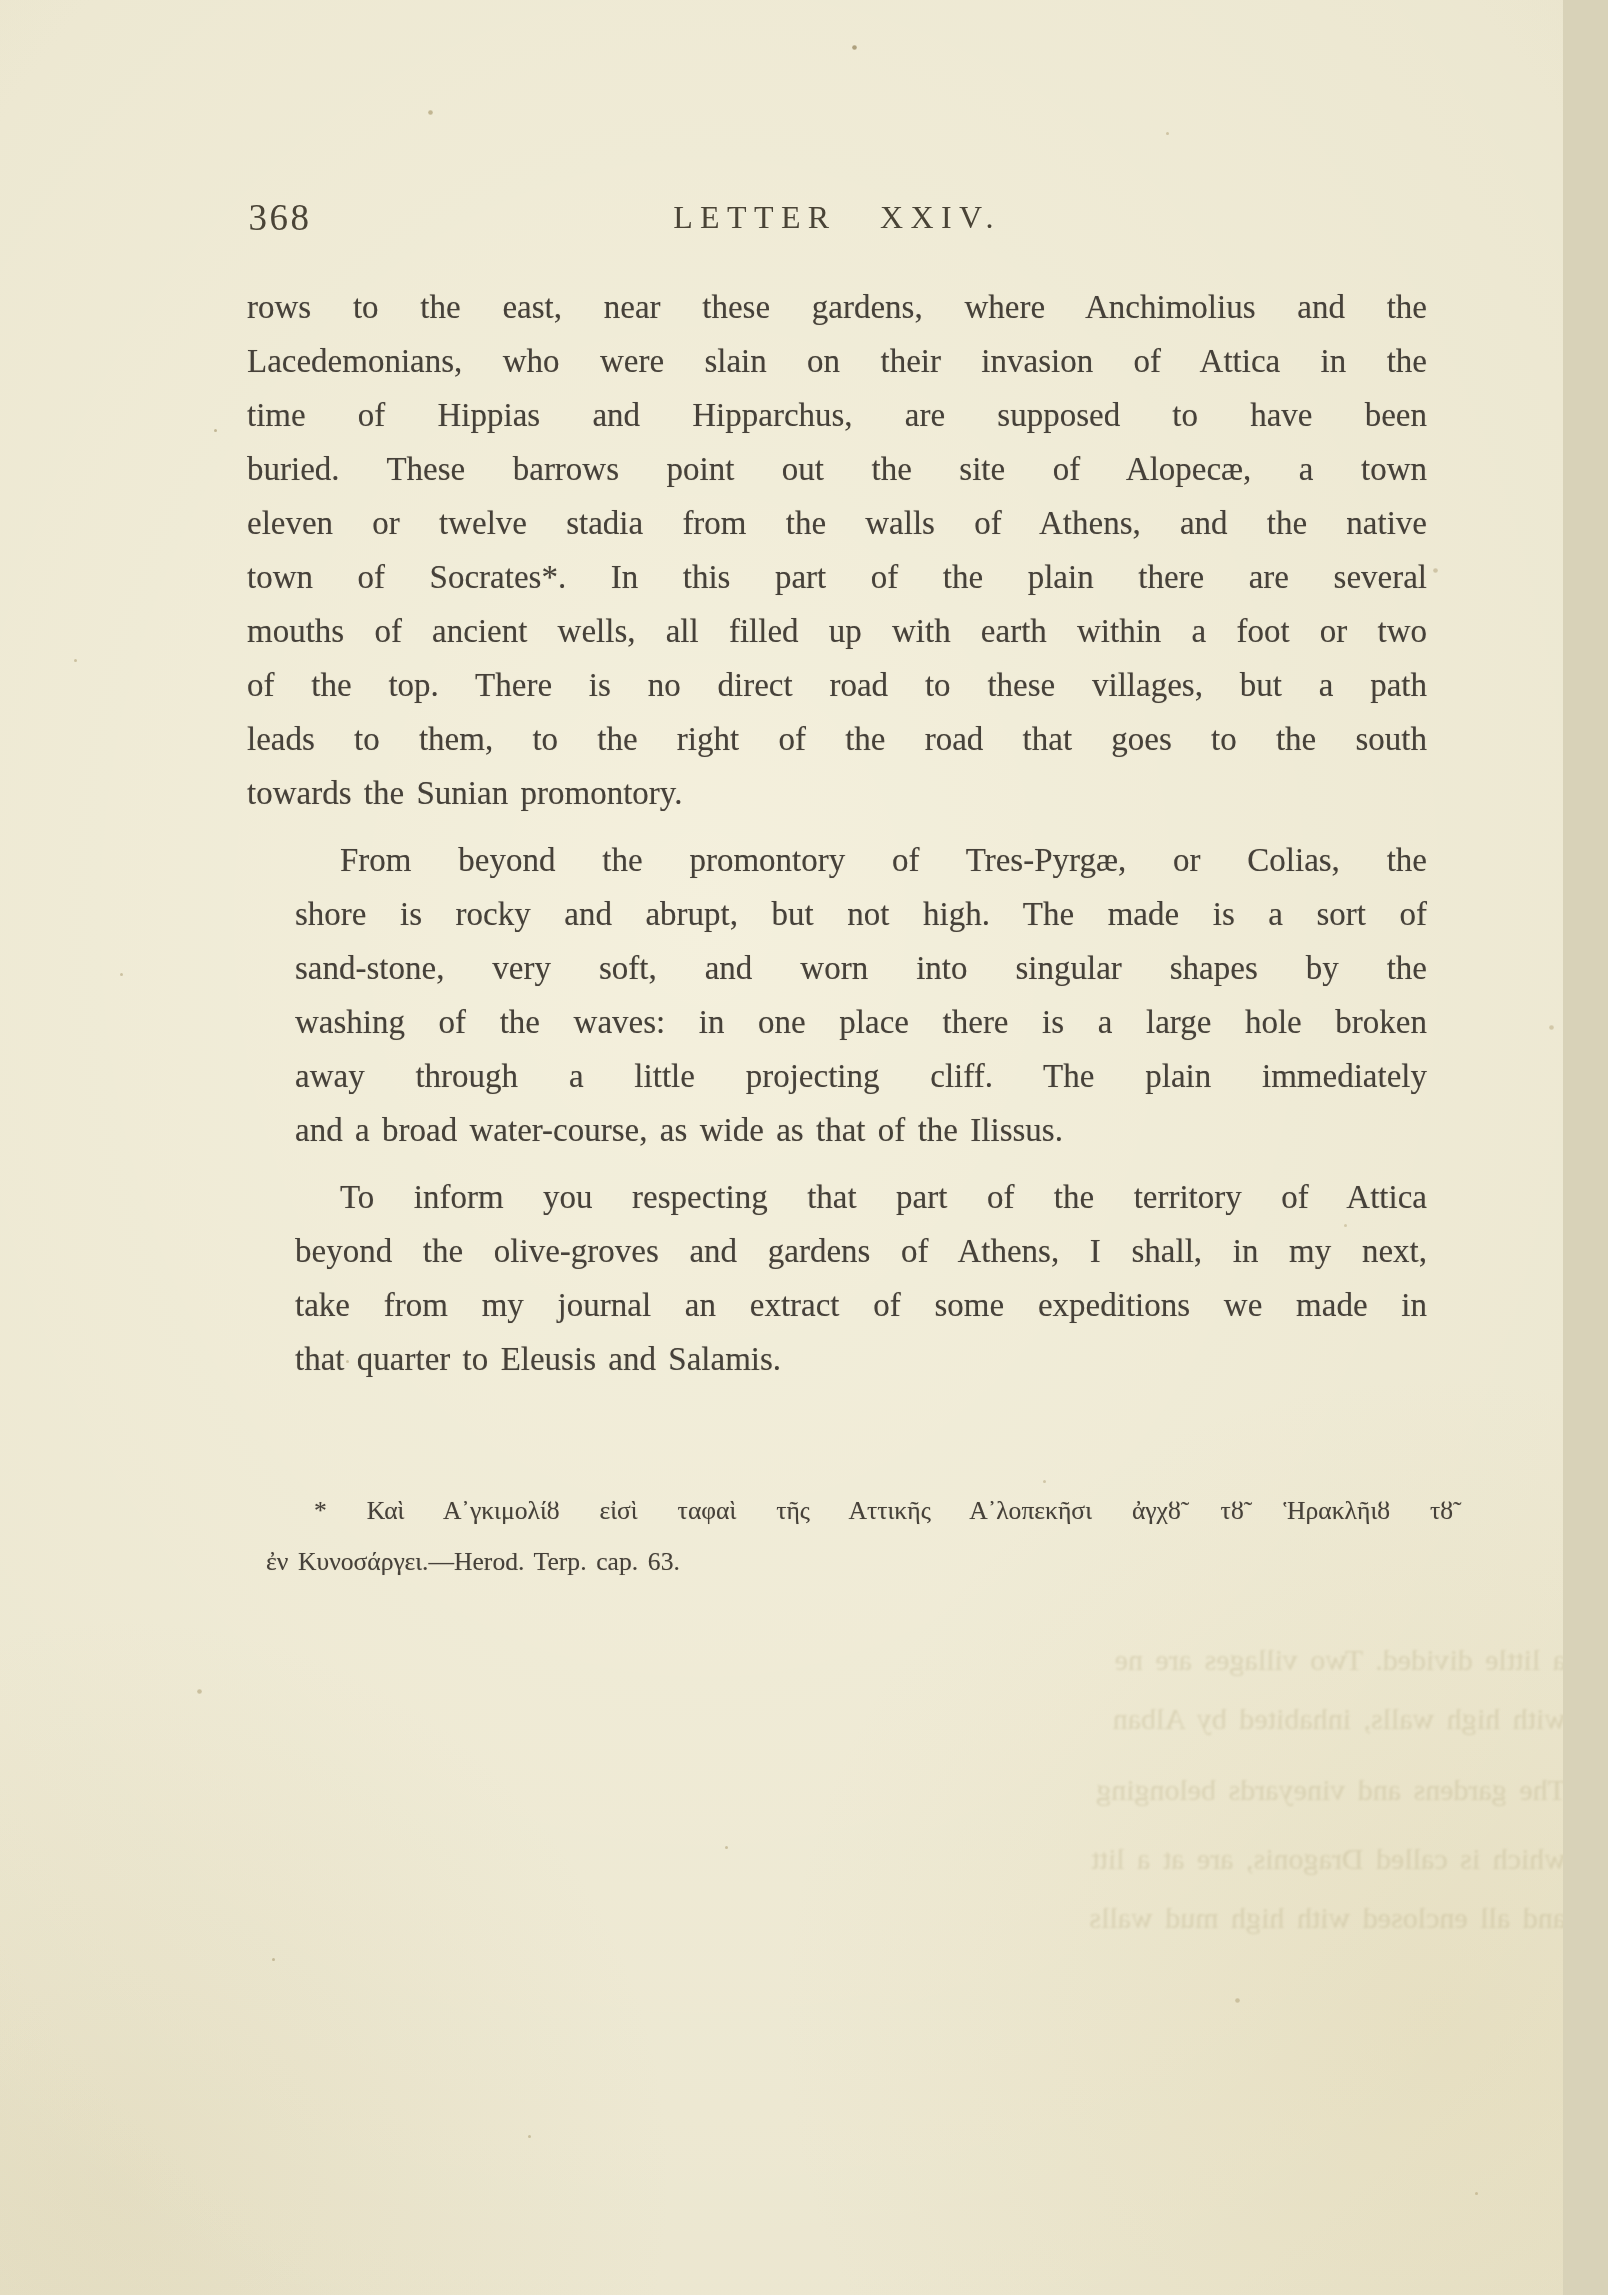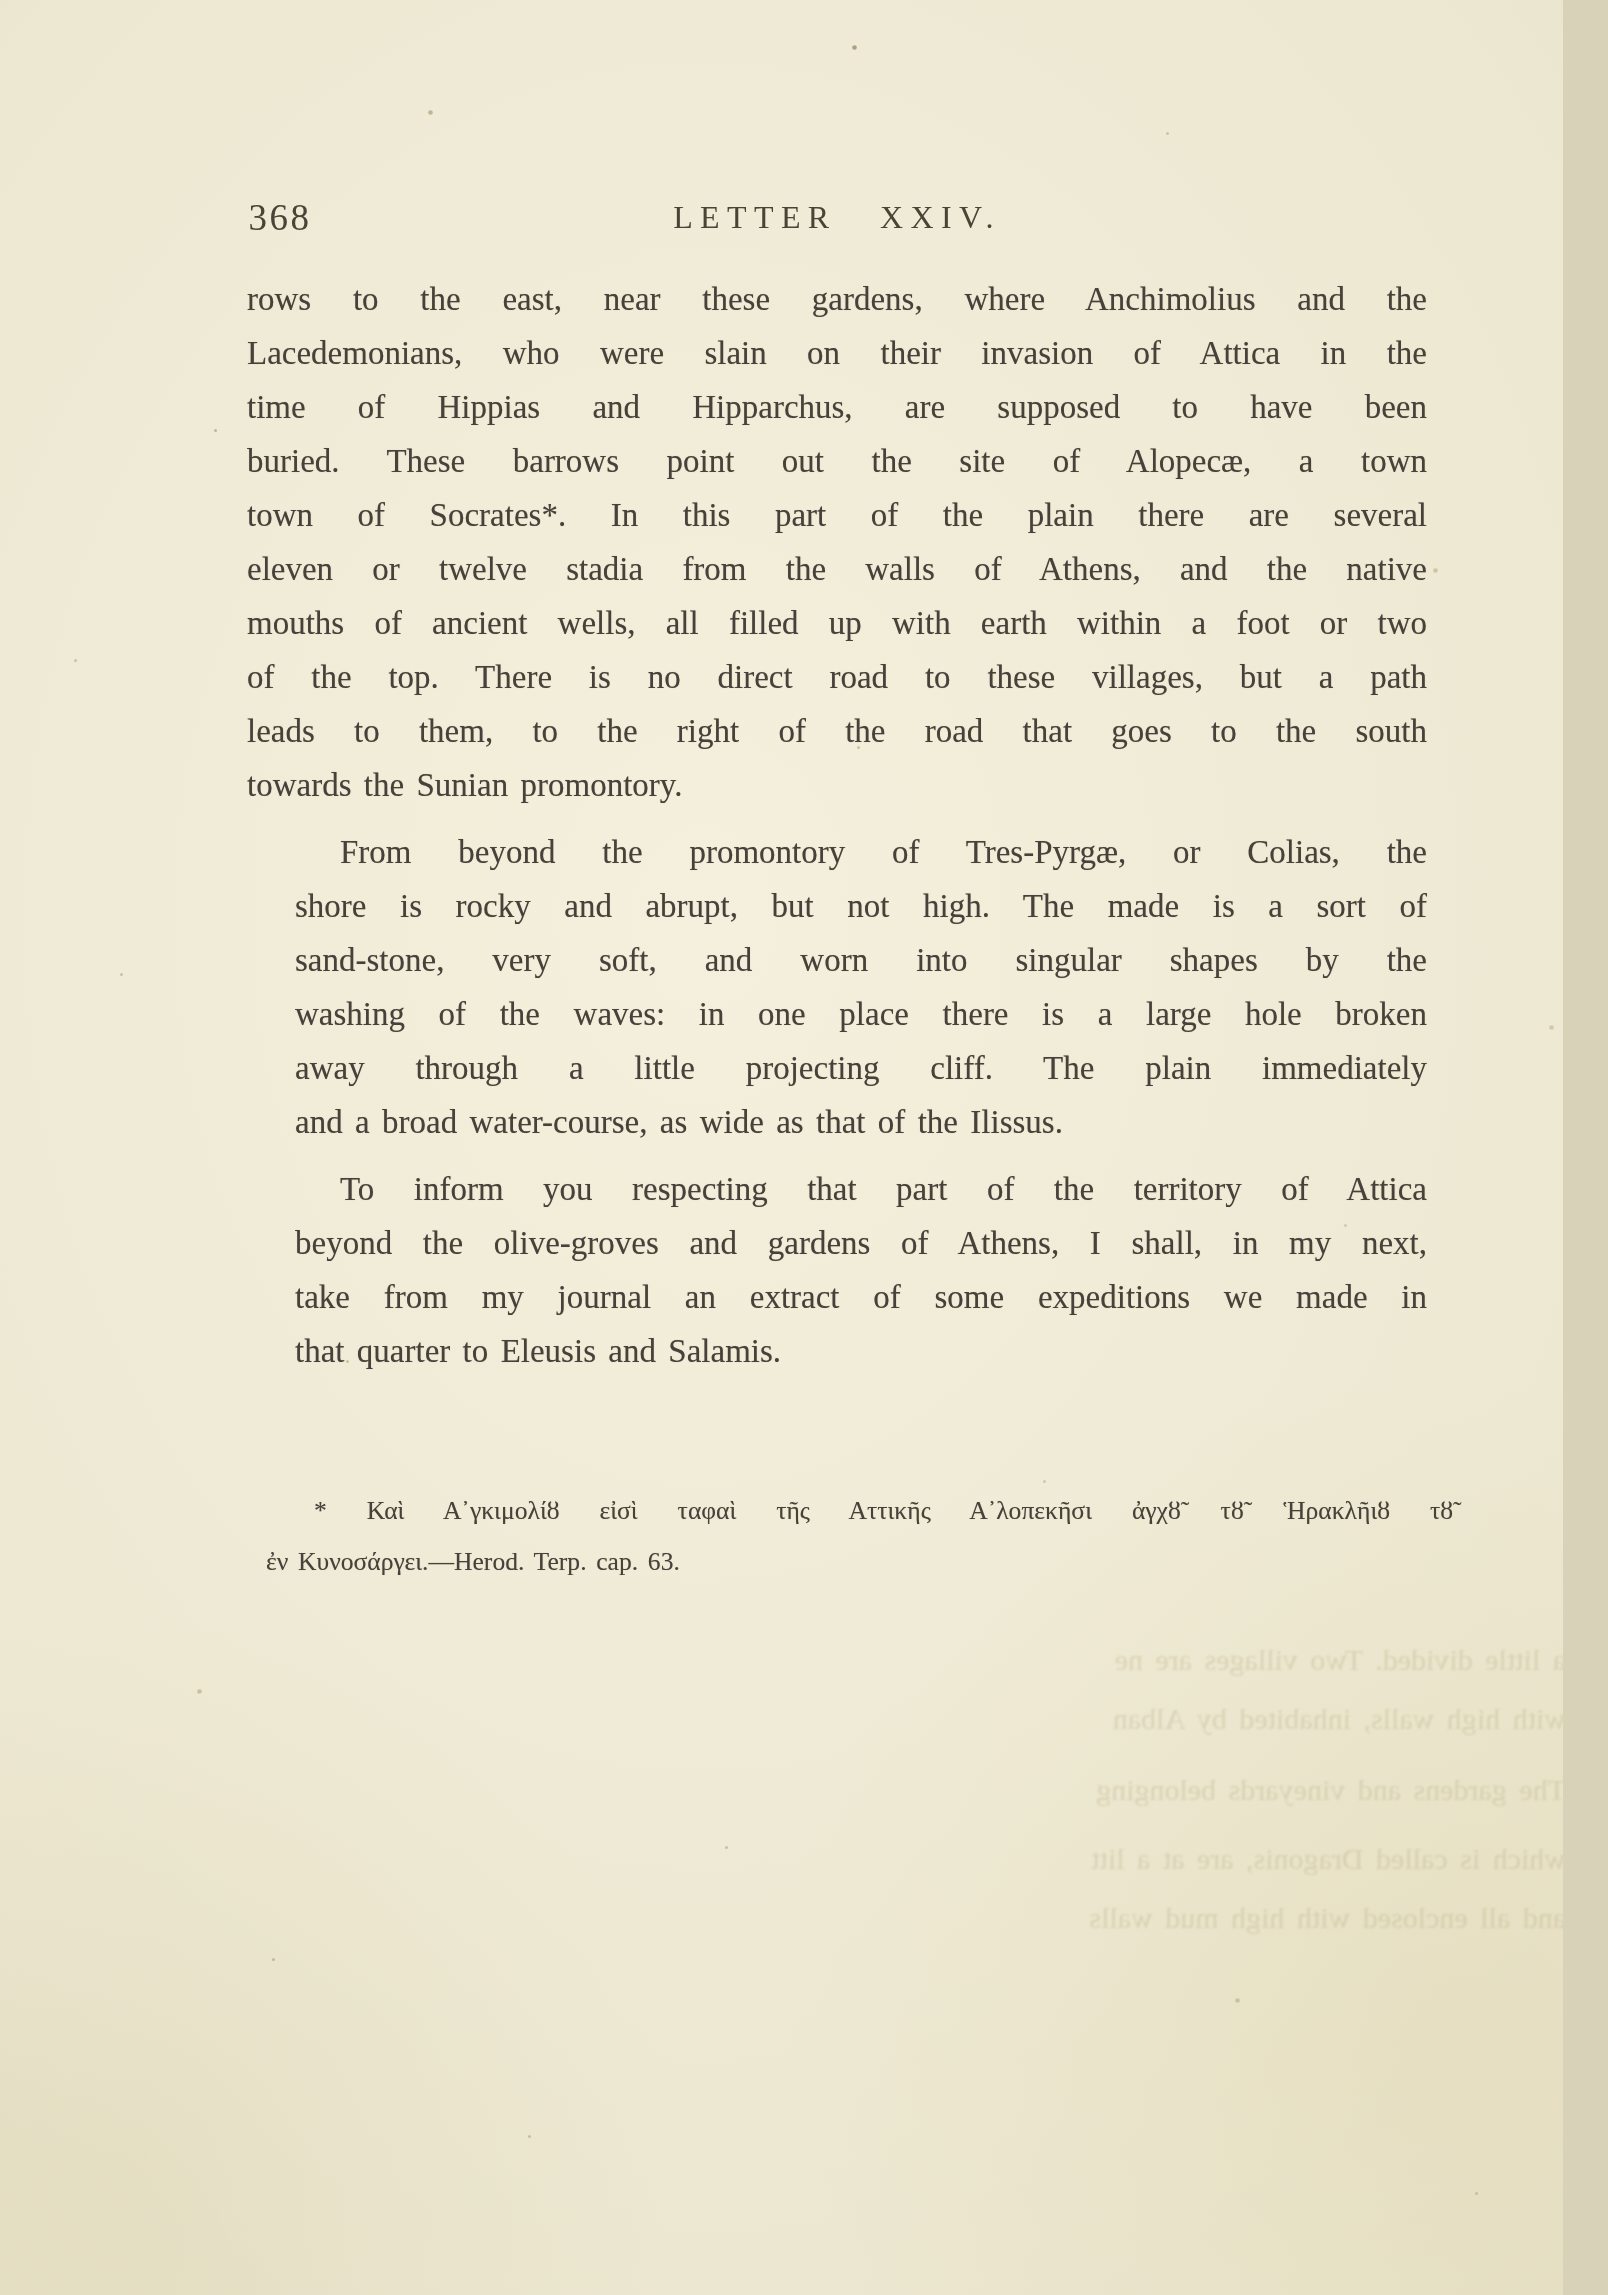--- a/index.html
+++ b/index.html
@@ -70,21 +70,21 @@
     width: 100%;
     text-align: center;
     font-size: 32px;
     letter-spacing: 7.4px;
     word-spacing: 28px;
     color: #4a4437;
   }
 
   .text-block {
     position: absolute;
-    top: 272px;
+    top: 280px;
     left: 247px;
     width: 1180px;
     font-size: 33px;
     word-spacing: 4.1px;
     text-shadow: 0 0 0.8px rgba(70,60,40,0.35);
   }
   .para { margin: 0; }
   .para + .para { margin-top: 13px; margin-left: 48px; }
   .line {
     height: 54px;
@@ -150,22 +150,22 @@
     <div class="page-number">368</div>
     <div class="running-title">LETTER XXIV.</div>
   </div>
 
   <div class="text-block">
     <div class="para">
       <div class="line j">rows to the east, near these gardens, where Anchimolius and the</div>
       <div class="line j">Lacedemonians, who were slain on their invasion of Attica in the</div>
       <div class="line j">time of Hippias and Hipparchus, are supposed to have been</div>
       <div class="line j">buried.  These barrows point out the site of Alopecæ, a town</div>
+      <div class="line j">eleven or twelve stadia from the walls of Athens, and the native</div>
       <div class="line j">town of Socrates*.  In this part of the plain there are several</div>
-      <div class="line j">eleven or twelve stadia from the walls of Athens, and the native</div>
       <div class="line j">mouths of ancient wells, all filled up with earth within a foot or two</div>
       <div class="line j">of the top.  There is no direct road to these villages, but a path</div>
       <div class="line j">leads to them, to the right of the road that goes to the south</div>
       <div class="line">towards the Sunian promontory.</div>
     </div>
     <div class="para">
       <div class="line j indent">From beyond the promontory of Tres-Pyrgæ, or Colias, the</div>
       <div class="line j">shore is rocky and abrupt, but not high.  The made is a sort of</div>
       <div class="line j">sand-stone, very soft, and worn into singular shapes by the</div>
       <div class="line j">washing of the waves: in one place there is a large hole broken</div>

